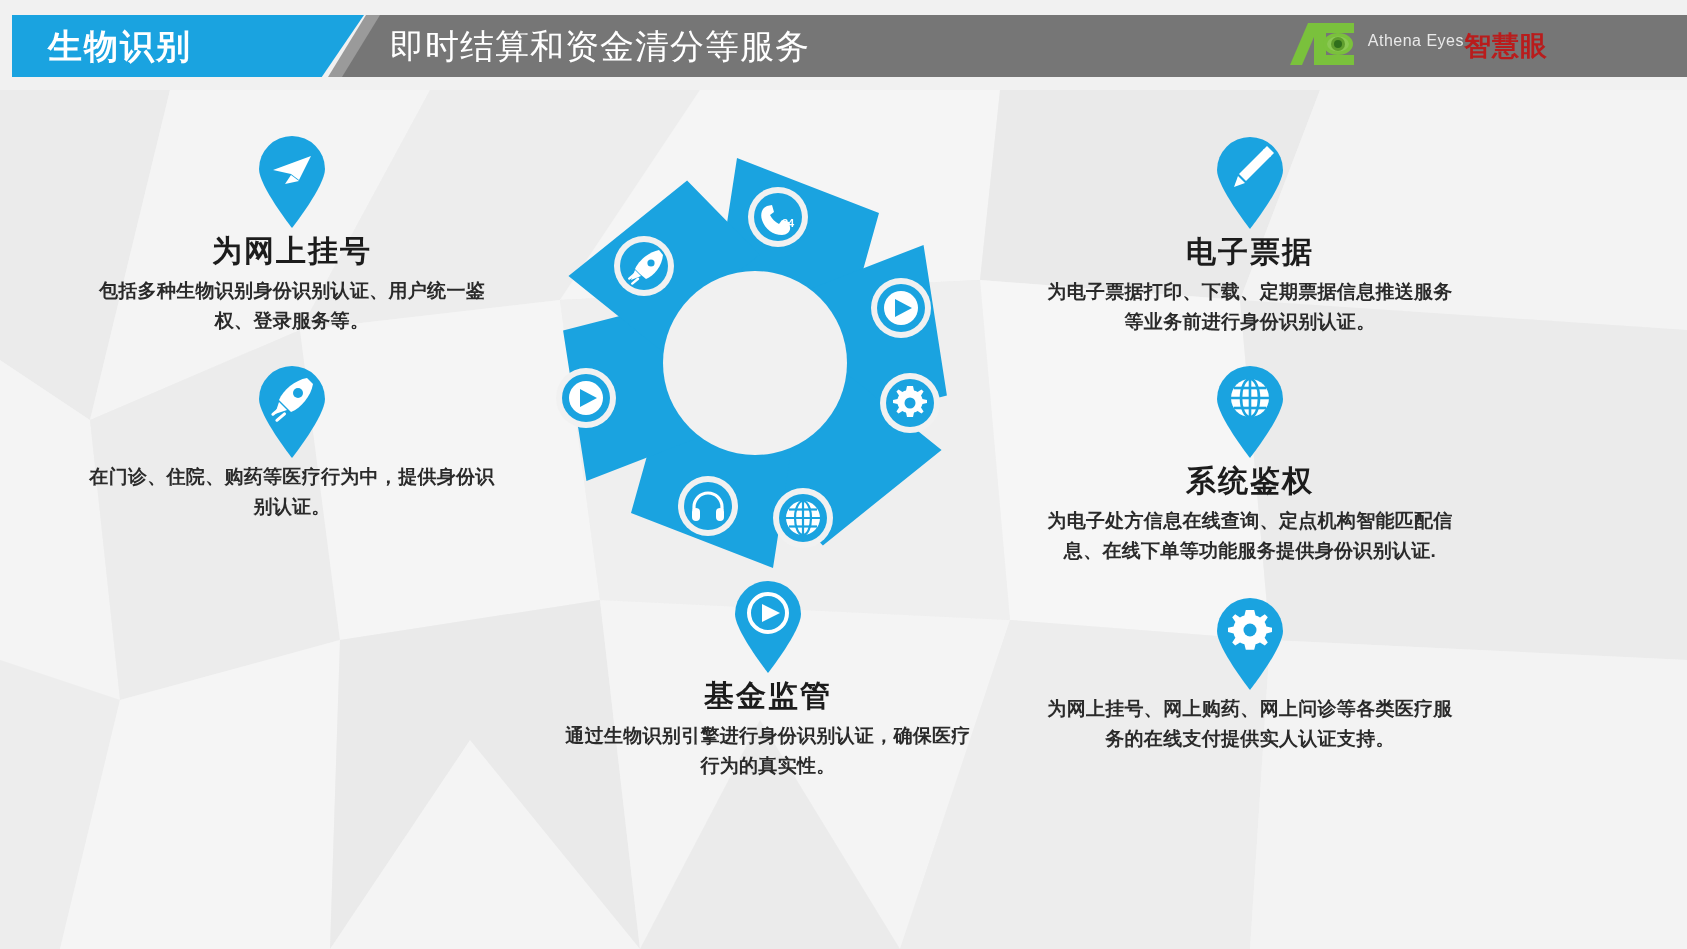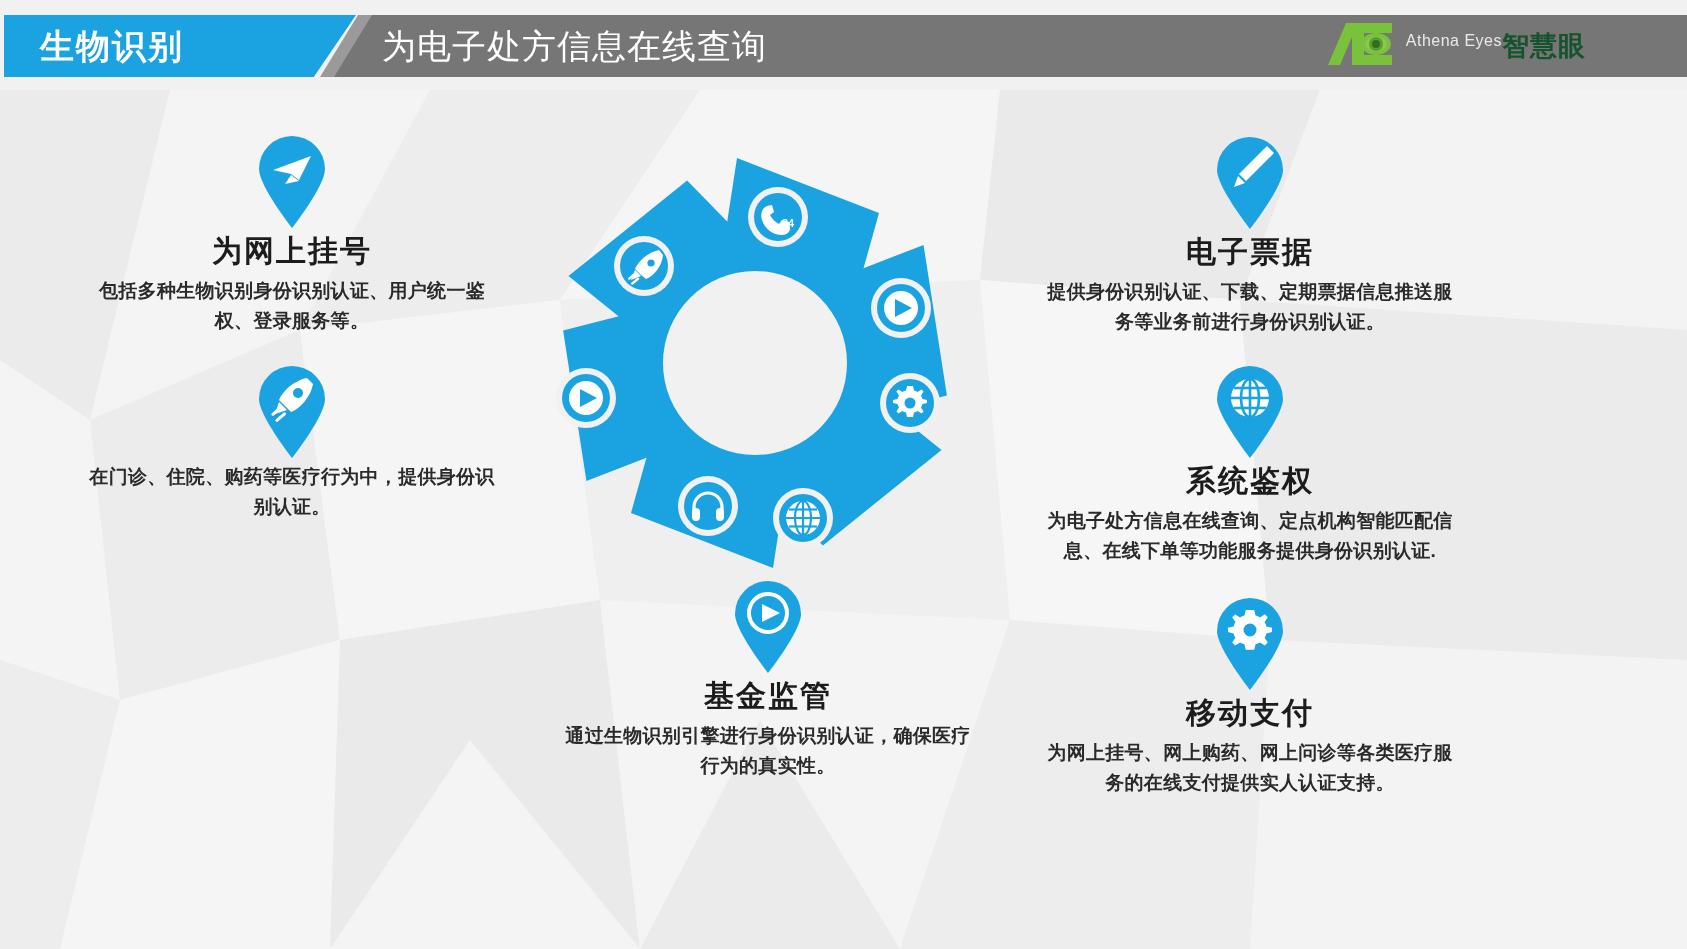--- a/index.html
+++ b/index.html
@@ -22,24 +22,23 @@
   .bg {
     position: absolute;
     inset: 0;
     background: #f0f0f0;
   }
   .bg svg { display:block; width:100%; height:100%; }
 
   
   .header {
     position: absolute;
-    top: 0; left: 4px;
+    top: 0; left: 12px;
     width: 1558px;
     height: 92px;
-    padding-left: 46px;
   }
   .header-gray {
     position: absolute;
     left: 330px;
     top: 15px;
     width: 1357px;
     height: 62px;
     background: #767676;
     -webkit-clip-path: polygon(38px 0, 100% 0, 100% 100%, 0 100%);
     clip-path: polygon(38px 0, 100% 0, 100% 100%, 0 100%);
@@ -101,21 +100,21 @@
     justify-content: center;
     line-height: 1;
   }
   .logo-en {
     color: #e9e9e9;
     font-size: 16px;
     letter-spacing: .5px;
     margin-bottom: 2px;
   }
   .logo-cn {
-    color: #14532d;
+    color: #b91c1c;
     font-size: 27px;
     font-weight: bold;
     letter-spacing: 1px;
   }
 
   
   .item {
     position: absolute;
     text-align: center;
     width: 440px;
@@ -195,21 +194,21 @@
       <polygon points="640,949 900,949 760,720" fill="#e8e8e8" opacity="0.75"></polygon>
       <polygon points="330,949 640,949 470,740" fill="#f6f6f6" opacity="0.8"></polygon>
     </svg>
   </div>
 
   <div class="header">
     <div class="header-gray-shadow"></div>
     <div class="header-gray"></div>
     <div class="header-blue"></div>
     <div class="header-tag-text">生物识别</div>
-    <div class="header-title">为电子处方信息在线查询</div>
+    <div class="header-title">即时结算和资金清分等服务</div>
 
     <div class="logo">
       <span class="logo-mark">
         <svg width="92" height="46" viewBox="0 0 92 46" xmlns="http://www.w3.org/2000/svg">
           <polygon points="22,44 40,2 52,2 34,44" fill="#7ac13c"></polygon>
           <path d="M46 2 H86 V12 H58 V18 H80 V28 H58 V34 H86 V44 H46 Z" fill="#7ac13c"></path>
           <ellipse cx="70" cy="23" rx="15" ry="11" fill="#7ac13c"></ellipse>
           <ellipse cx="70" cy="23" rx="11" ry="7.5" fill="#ffffff" opacity="0.12"></ellipse>
           <path d="M63 23 a7 7 0 0 1 14 0 a7 7 0 0 1 -14 0 Z" fill="#5f9e2e"></path>
           <circle cx="70" cy="23" r="4" fill="#2f6f1c"></circle>
@@ -272,21 +271,21 @@
       <svg width="74" height="92" viewBox="0 0 74 92" xmlns="http://www.w3.org/2000/svg">
         <path d="M37 92 C37 92 4 50 4 33 A33 33 0 0 1 70 33 C70 50 37 92 37 92 Z" fill="#1aa3e0"></path>
         <g fill="#ffffff">
           <path d="M51 12 L58 19 L33 44 L26 37 Z"></path>
           <path d="M25 39 L32 46 L21 50 Z"></path>
           <path d="M54 9 L61 16 L57 20 L50 13 Z"></path>
         </g>
       </svg>
     </div>
     <div class="item-title">电子票据</div>
-    <div class="item-desc">提供身份识别认证、下载、定期票据信息推送服务等业务前进行身份识别认证。</div>
+    <div class="item-desc">为电子票据打印、下载、定期票据信息推送服务等业务前进行身份识别认证。</div>
   </div>
 
   <div class="item" id="item-5">
     <div class="pin">
       <svg width="74" height="92" viewBox="0 0 74 92" xmlns="http://www.w3.org/2000/svg">
         <path d="M37 92 C37 92 4 50 4 33 A33 33 0 0 1 70 33 C70 50 37 92 37 92 Z" fill="#1aa3e0"></path>
         <g fill="none" stroke="#ffffff" stroke-width="3.2">
           <circle cx="37" cy="32" r="19" fill="#ffffff" stroke="none"></circle>
           <circle cx="37" cy="32" r="19" stroke="#1aa3e0" stroke-width="0"></circle>
           <g stroke="#1aa3e0" stroke-width="2.6">
@@ -306,21 +305,20 @@
   <div class="item" id="item-6">
     <div class="pin">
       <svg width="74" height="92" viewBox="0 0 74 92" xmlns="http://www.w3.org/2000/svg">
         <path d="M37 92 C37 92 4 50 4 33 A33 33 0 0 1 70 33 C70 50 37 92 37 92 Z" fill="#1aa3e0"></path>
         <g fill="#ffffff">
           <path d="M37 12 l4.2 0 1.4 5.6 a16 16 0 0 1 4.4 1.8 l4.8-3.2 3 3 -3.2 4.8 a16 16 0 0 1 1.8 4.4 l5.6 1.4 0 4.2 -5.6 1.4 a16 16 0 0 1 -1.8 4.4 l3.2 4.8 -3 3 -4.8-3.2 a16 16 0 0 1 -4.4 1.8 l-1.4 5.6 -4.2 0 -4.2 0 -1.4-5.6 a16 16 0 0 1 -4.4-1.8 l-4.8 3.2 -3-3 3.2-4.8 a16 16 0 0 1 -1.8-4.4 l-5.6-1.4 0-4.2 5.6-1.4 a16 16 0 0 1 1.8-4.4 l-3.2-4.8 3-3 4.8 3.2 a16 16 0 0 1 4.4-1.8 l1.4-5.6 Z"></path>
           <circle cx="37" cy="32" r="6.5" fill="#1aa3e0"></circle>
         </g>
       </svg>
     </div>
-    <div class="item-title">移动支付</div>
     <div class="item-desc">为网上挂号、网上购药、网上问诊等各类医疗服务的在线支付提供实人认证支持。</div>
   </div>
 
   <div class="hex-wrap">
     <svg width="470" height="470" viewBox="0 0 470 470" xmlns="http://www.w3.org/2000/svg">
       <g fill="#1aa3e0">
 
         <g transform="translate(235,235)">
           <g>
             <path d="M -18 -205 L 124 -150 L 96 -50 L 38 -74 L 60 -18 L -40 -62 Z" transform="rotate(0)"></path>

